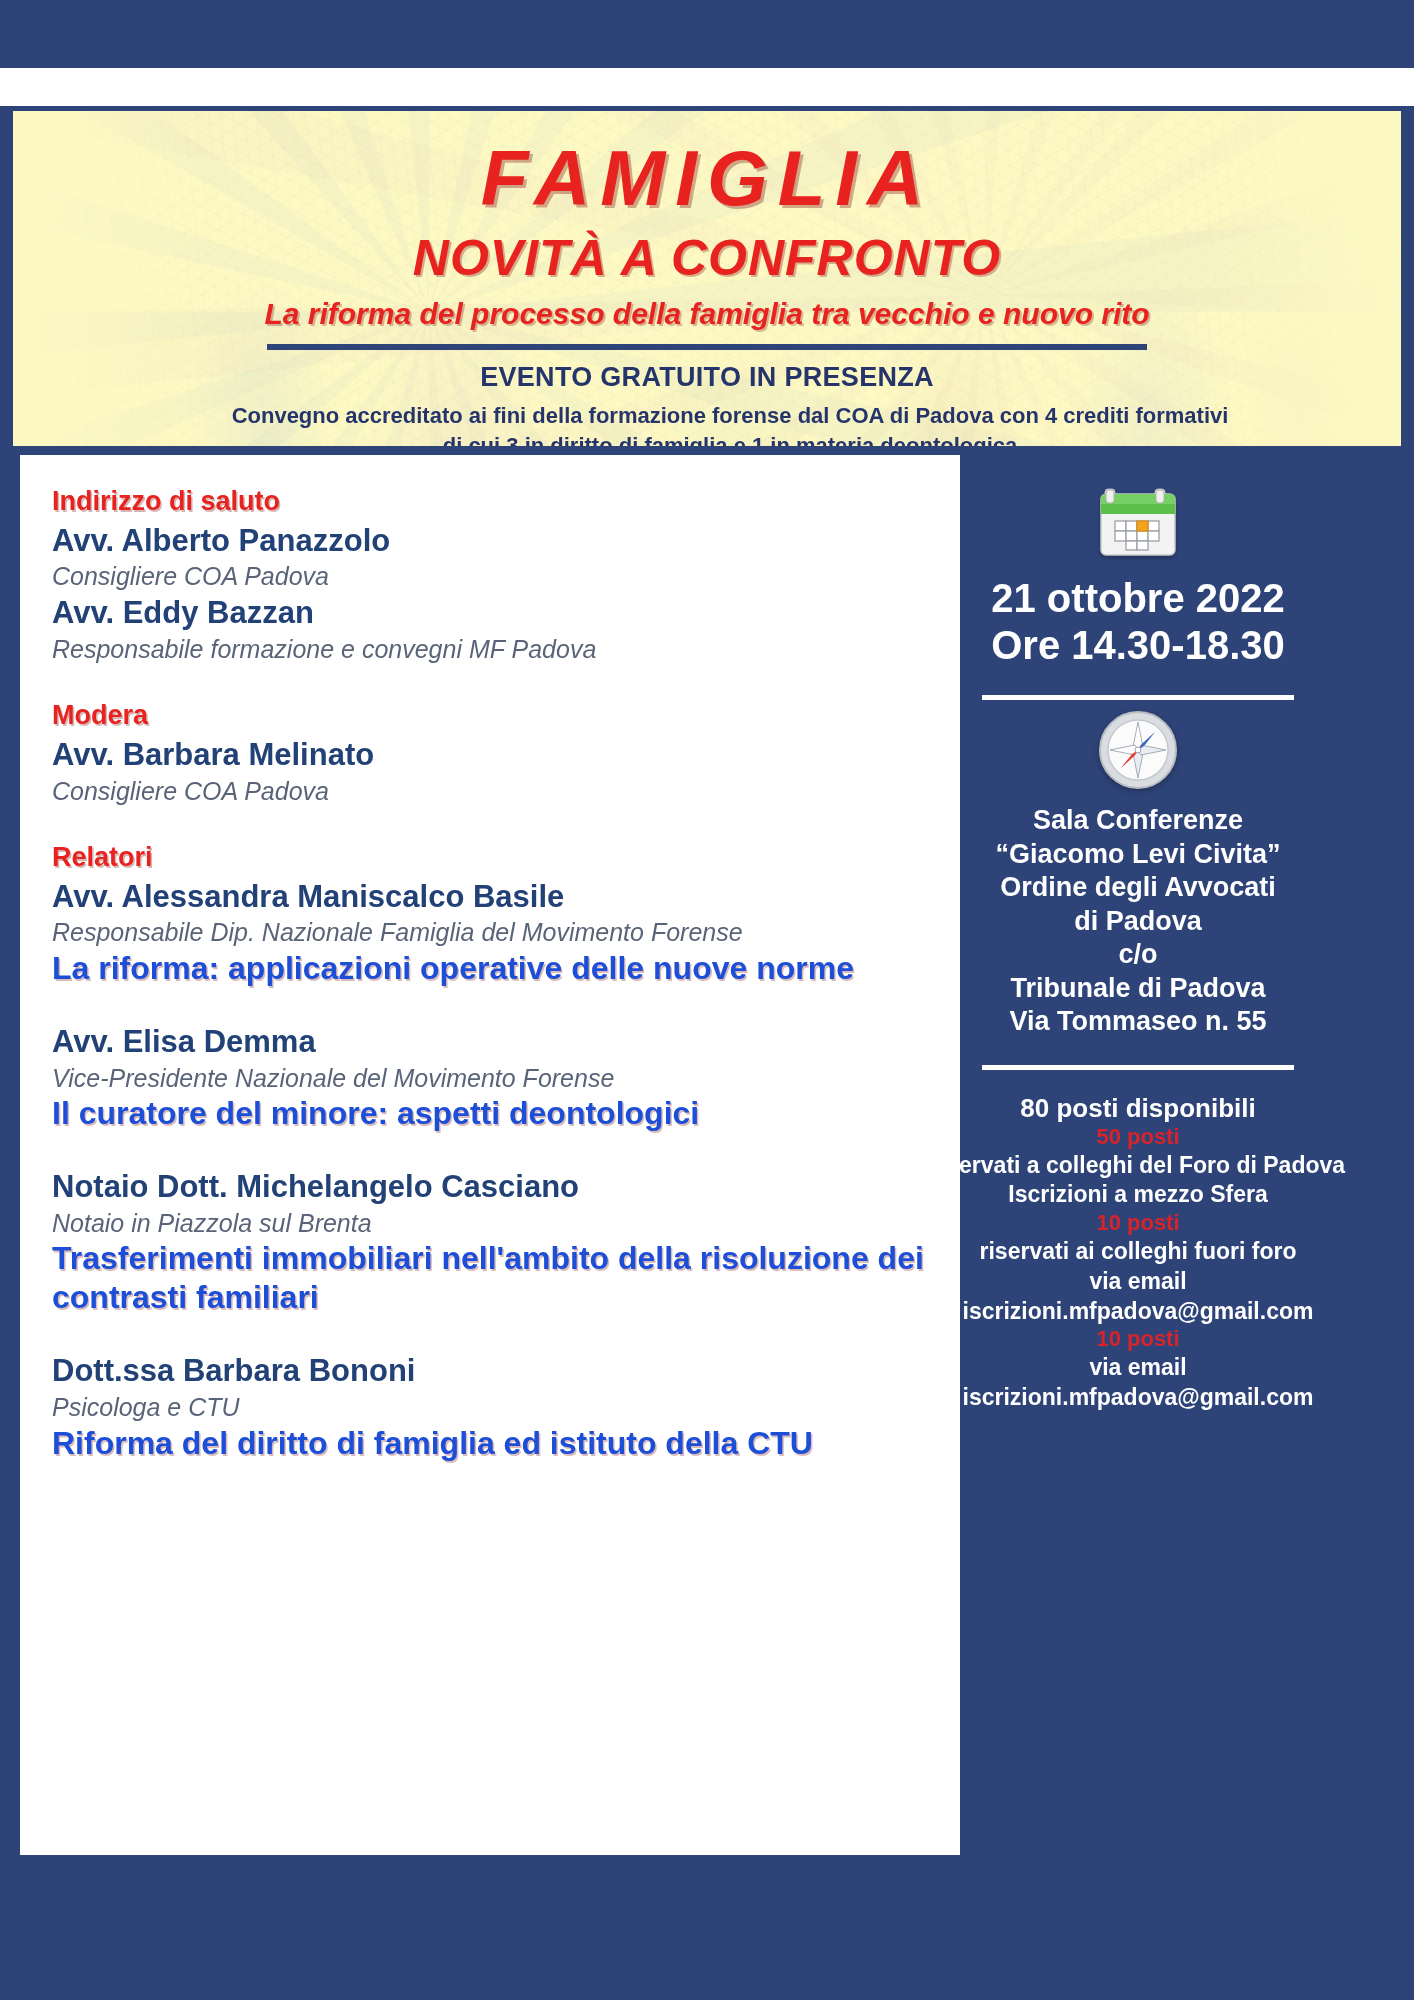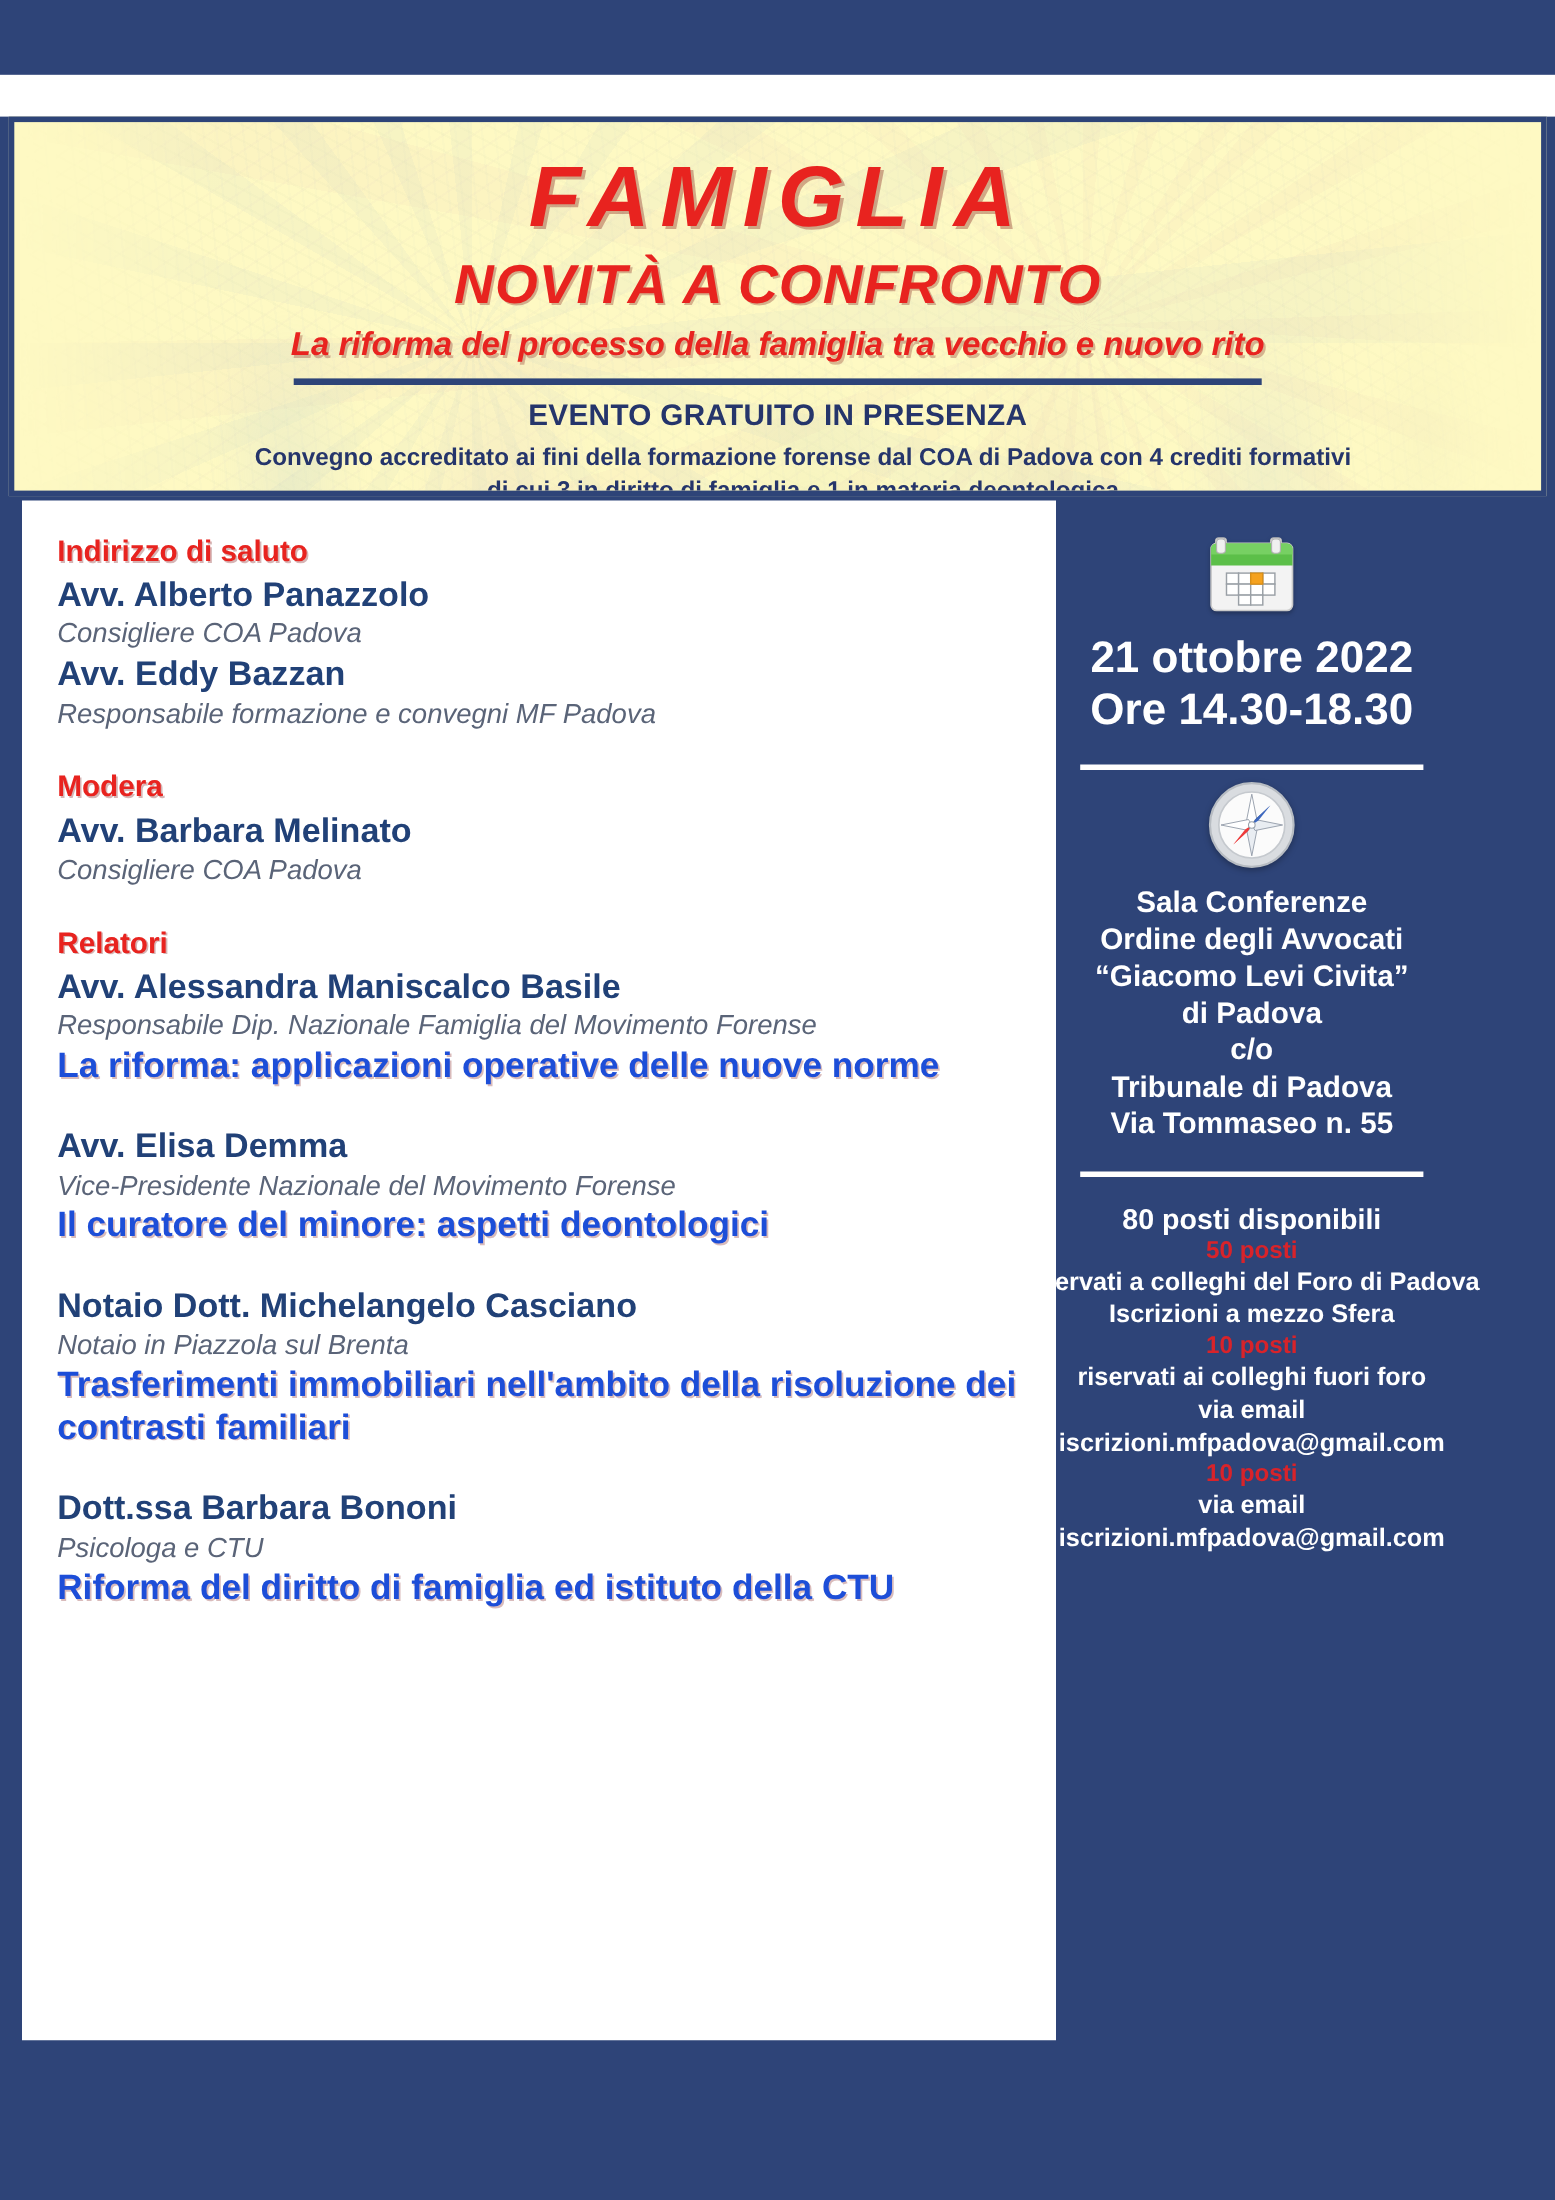--- a/index.html
+++ b/index.html
@@ -366,22 +366,22 @@
         <polygon points="57,22 42,38 40,40 44,34" fill="#2b4b8f"></polygon>
         <polygon points="57,22 44,34 40,40 46,36" fill="#3d68c0"></polygon>
         <polygon points="23,58 38,42 40,40 36,46" fill="#d8252c"></polygon>
         <polygon points="23,58 36,46 40,40 34,44" fill="#ee3b3b"></polygon>
         <circle cx="40" cy="40" r="3" fill="#ffffff" stroke="#9aa3ad" stroke-width="1"></circle>
       </svg>
     </div>
 
     <div>
       <div class="venue-line">Sala Conferenze</div>
+      <div class="venue-line">“Giacomo Levi Civita”</div>
       <div class="venue-line">Ordine degli Avvocati</div>
-      <div class="venue-line">“Giacomo Levi Civita”</div>
       <div class="venue-line">di Padova</div>
       <div class="venue-line">c/o</div>
       <div class="venue-line">Tribunale di Padova</div>
       <div class="venue-line">Via Tommaseo n. 55</div>
     </div>
 
     <div class="hr-white"></div>
 
     <div>
       <div class="seats-main">80 posti disponibili</div>

